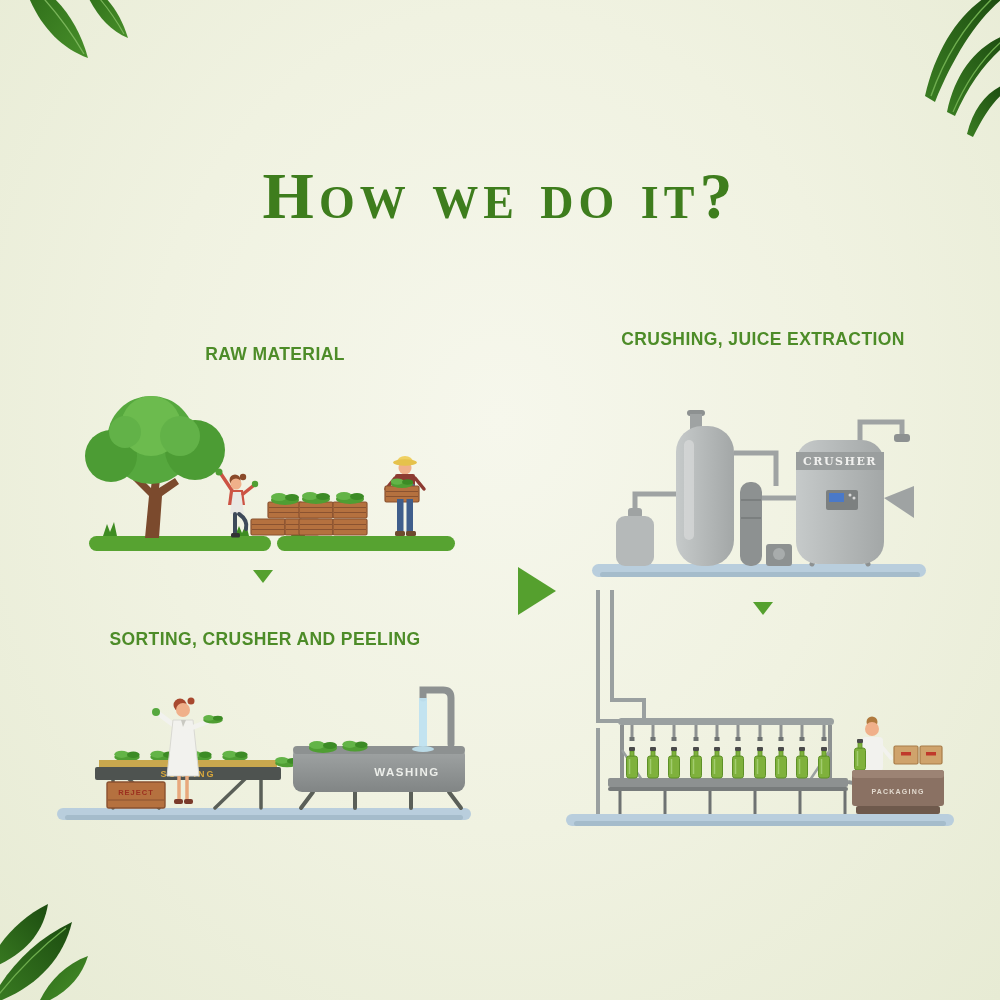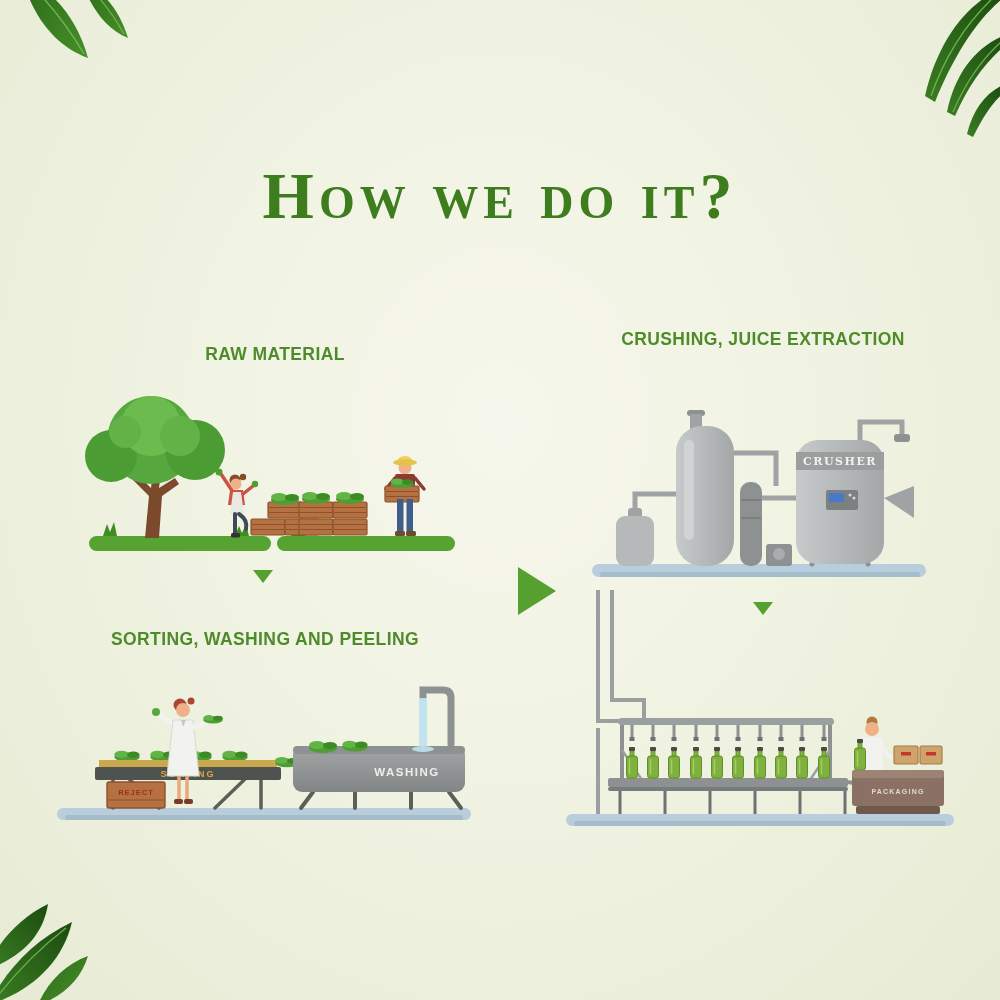--- a/index.html
+++ b/index.html
@@ -90,21 +90,21 @@
   </svg>
 
   <div class="title">How we do it?</div>
 
   <div class="step-label" style="left:85px;top:343px;width:380px">RAW MATERIAL</div>
 
   <div class="step-label" style="left:578px;top:328px;width:370px">
     <div>CRUSHING, JUICE EXTRACTION</div>
   </div>
 
-  <div class="step-label" style="left:65px;top:628px;width:400px">SORTING, WASHING AND PEELING</div>
+  <div class="step-label" style="left:65px;top:628px;width:400px">SORTING, CRUSHER AND PEELING</div>
 
 
   <svg class="abs" style="left:252px;top:569px" width="22" height="15" viewBox="0 0 22 15">
     <polygon points="1,1 21,1 11,14" fill="#55a02e"></polygon>
   </svg>
   <svg class="abs" style="left:517px;top:566px" width="40" height="50" viewBox="0 0 40 50">
     <polygon points="1,1 39,25 1,49" fill="#55a02e"></polygon>
   </svg>
   <svg class="abs" style="left:752px;top:601px" width="22" height="15" viewBox="0 0 22 15">
     <polygon points="1,1 21,1 11,14" fill="#55a02e"></polygon>

